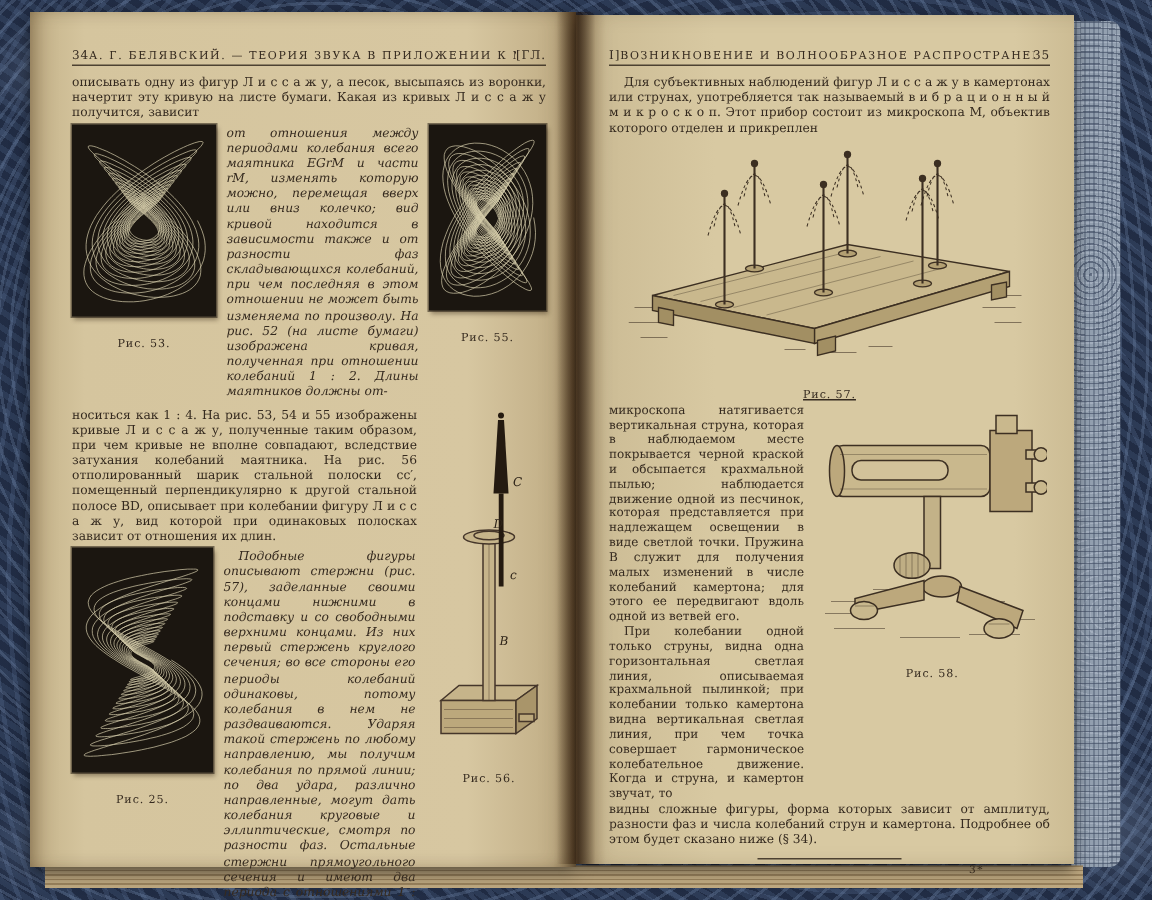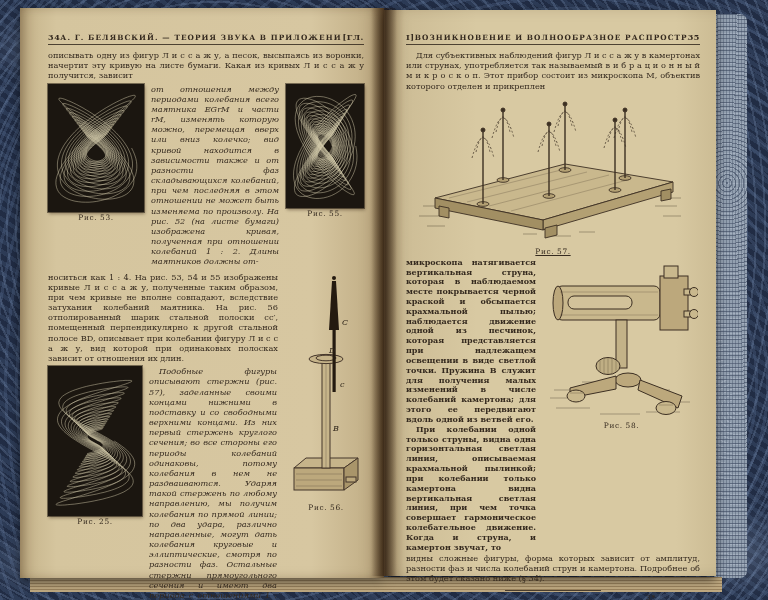--- a/index.html
+++ b/index.html
@@ -36,45 +36,45 @@
     box-shadow:inset 10px 0 14px -8px rgba(70,45,20,.55), inset -14px 0 18px -10px rgba(55,32,14,.6),
                0 4px 10px rgba(0,0,0,.55);}
   .page-right{left:384px;top:10px;width:332px;height:566px;padding:22px 16px 0 22px;
     background:linear-gradient(to right,#a6916a 0%,#cdbd96 6%,#d8c9a2 28%,#d8c9a2 88%,#ccbc94 100%);
     background-color:#d8c9a2;
     box-shadow:inset 16px 0 20px -12px rgba(55,32,14,.65), 0 4px 10px rgba(0,0,0,.55);}
   .gutter{position:absolute;left:371px;top:8px;width:26px;height:568px;z-index:6;pointer-events:none;
     background:linear-gradient(to right, rgba(60,35,15,0), rgba(48,27,10,.50) 44%, rgba(28,14,5,.58) 56%, rgba(60,35,15,0));}
 
   
-  .phead{display:flex;align-items:baseline;font-size:8px;font-weight:bold;
+  .phead{display:flex;align-items:baseline;font-size:8px;font-weight:normal;
          letter-spacing:.6px;white-space:nowrap;}
   .ptitle{flex:1;text-align:center;font-size:7.3px;letter-spacing:1.1px;overflow:hidden;}
   .hrule{border-top:1px solid rgba(53,42,31,.85);margin:2px 0 5px;}
   p,.txtcol{font-size:8.2px;line-height:1.24;margin:0;}
   .just{text-align:justify;}
   .ind{text-indent:10px;}
-  .cap{font-size:7.4px;text-align:center;margin-top:1px;letter-spacing:.6px;}
+  .cap{font-size:7.4px;text-align:center;margin-top:13px;letter-spacing:.6px;}
   figure{margin:0;}
   .plate{background:#1b1610;display:block;box-shadow:0 0 0 1px rgba(25,18,10,.5), 1px 2px 3px rgba(40,25,10,.4);}
   .row{display:flex;gap:7px;}
   .midcol{flex:1;font-style:italic;}
 
   .sec1{margin-top:3px;}
   .sec2wrap{position:relative;margin-top:5px;}
   .pmid{padding-right:86px;}
   .sec2{margin-top:3px;}
   .fig56{position:absolute;top:0;right:-6px;width:88px;}
   .fig56 .lab{position:absolute;font-size:8px;font-style:italic;color:#2d2318;}
   .fig56spacer{width:80px;flex:0 0 auto;}
 
   .fig57fig{margin:3px auto 0;width:268px;text-decoration:underline;}
   .sec3{margin-top:2px;}
   .leftcol{width:130px;flex:0 0 auto;}
-  .leftcol p{font-size:8px;line-height:1.23;font-weight:bold;}
+  .leftcol p{font-size:8px;line-height:1.23;}
   .fig58col{flex:1;padding-top:4px;}
   .fig58col svg{display:block;margin:0 auto;}
   .endrule{width:96px;border-top:1px solid rgba(53,42,31,.85);margin:7px auto 3px;}
   .sig{display:block;text-align:right;padding-right:44px;font-size:7px;letter-spacing:1px;}
 </style>
 </head>
 <body>
 
 <div class="cover"></div>
 <div class="edge-right"></div>

